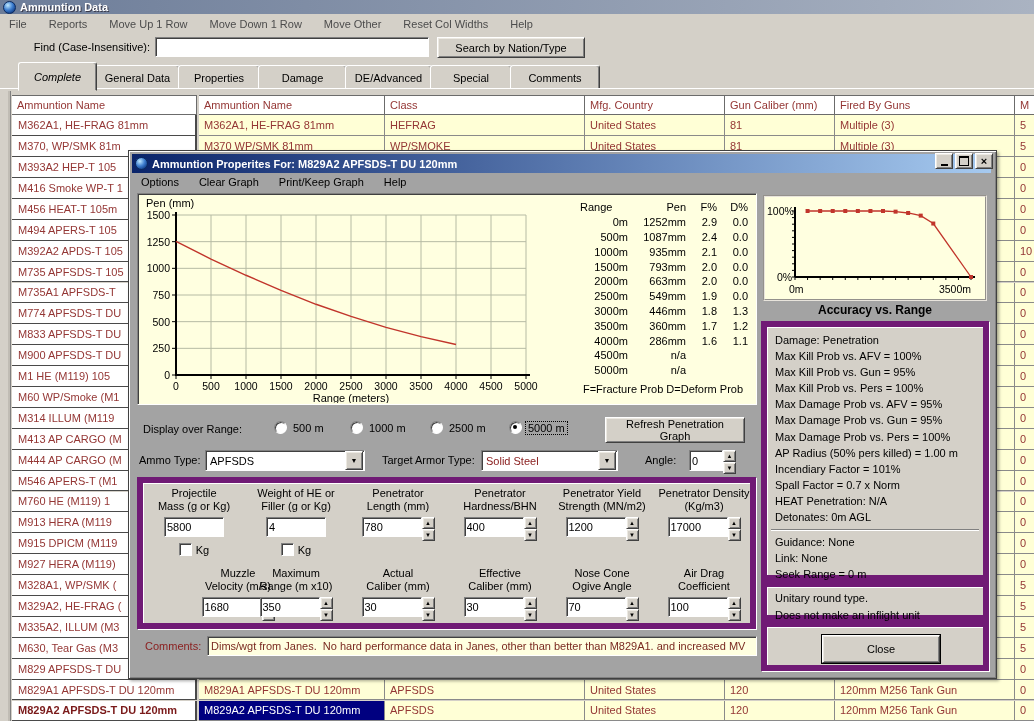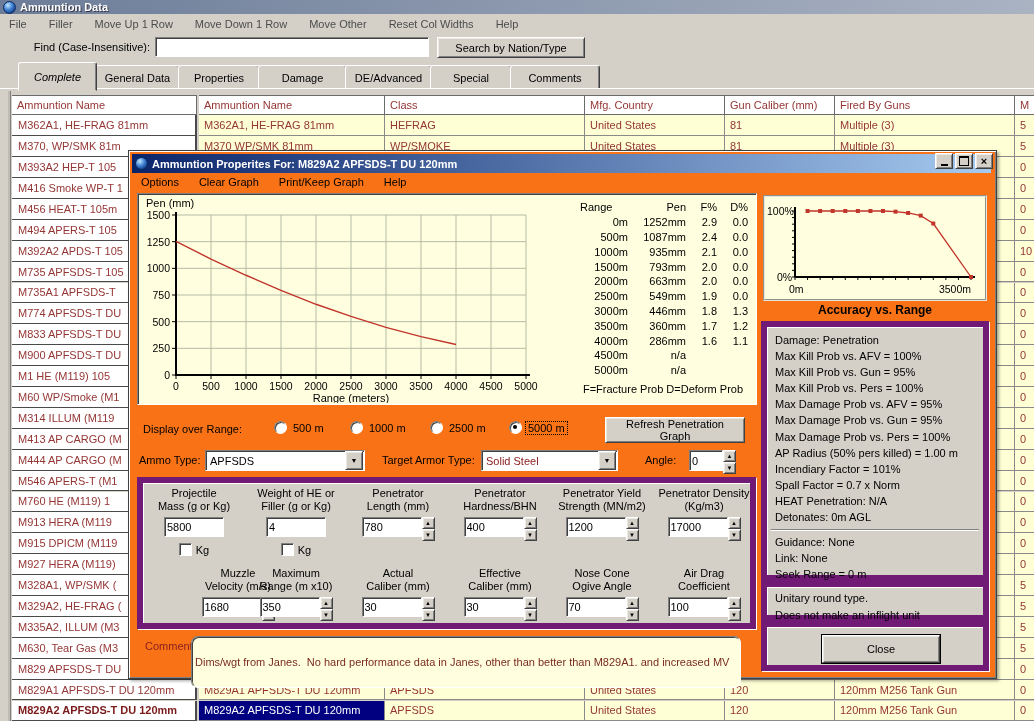--- a/index.html
+++ b/index.html
@@ -41,21 +41,21 @@
     display:flex;align-items:center;padding-left:5px;box-sizing:border-box;}
   .fcell{background:#fff;color:#943634;border-bottom:1px solid #4a4a4a;border-right:2px solid #4a4a4a;
     display:flex;align-items:center;padding-left:6px;box-sizing:border-box;white-space:nowrap;overflow:hidden;}
   .dcell{background:#ffffd6;color:#943634;border-right:1px solid #8a8a8a;border-bottom:1px solid #8a8a8a;
     display:flex;align-items:center;padding-left:5px;box-sizing:border-box;white-space:nowrap;overflow:hidden;}
   .dcell.sel{background:#000080;color:#fff;}
   .fcell.sel{font-weight:bold;color:#7a1a1a;}
   #left-strip{left:0;top:90px;width:10px;height:631px;background:#d4d0c8;
     border-right:1px solid #808080;box-shadow:inset -2px 0 0 #c0bcb4;}
   
-  #dialog{left:128px;top:150px;width:867px;height:527px;background:#f97316;
+  #dialog{left:128px;top:150px;width:867px;height:527px;background:#a3a3a3;
     border:1px solid #404040;box-shadow:inset 1px 1px 0 #fff, inset -1px -1px 0 #808080, 2px 2px 3px rgba(0,0,0,.35);z-index:10;}
   #dlg-titlebar{left:3px;top:3px;width:859px;height:19px;
     background:linear-gradient(90deg,#0a246a,#a6caf0);display:flex;align-items:center;}
   #dlg-titlebar .title-text{color:#fff;font-weight:bold;font-size:11px;margin-left:4px;white-space:nowrap;}
   #dlg-buttons{position:absolute;right:3px;top:2px;display:flex;gap:2px;}
   .win-btn{width:16px;height:14px;}
   .glyph-min{width:7px;height:2px;background:#000;align-self:flex-end;margin:0 auto 2px auto;}
   .glyph-max{width:8px;height:7px;border:1px solid #000;border-top-width:2px;}
   .glyph-x{font-weight:bold;font-size:11px;line-height:10px;}
   #dlg-menubar{left:3px;top:22px;width:859px;height:18px;color:#000;gap:16px;}
@@ -105,36 +105,36 @@
   #fields-panel{left:8px;top:326px;width:619px;height:152px;background:#d4d0c8;box-sizing:border-box;}
   .fgroup{position:absolute;width:104px;text-align:center;}
   .flabel{line-height:13px;height:26px;}
   .frow{display:flex;justify-content:center;margin-top:4px;}
   .finput{width:54px;height:18px;font:11px "Liberation Sans",sans-serif;padding:0 2px;}
   .kgrow{display:flex;justify-content:center;align-items:center;gap:4px;margin-top:6px;}
   .checkbox{width:11px;height:11px;background:#fff;border:1px solid;
     border-color:#808080 #fff #fff #808080;box-shadow:inset 1px 1px 0 #404040;}
   
   #comments-label{left:16px;top:489px;color:#8b2020;}
-  #comments-input{left:62px;top:485px;width:542px;height:18px;background:#ffffe0;
-    font:11px "Liberation Sans",sans-serif;color:#7a2a20;padding:16px 3px;border-radius:7px;}
+  #comments-input{left:78px;top:485px;width:542px;height:18px;background:#ffffe0;
+    font:11px "Liberation Sans",sans-serif;color:#7a2a20;padding:0 3px;}
 </style>
 </head>
 <body>
 
 <div id="screen">
 
   <div id="main-titlebar" class="abs">
     <span class="globe"></span>
     <span class="title-text">Ammuntion Data</span>
   </div>
 
   <div id="main-menubar" class="abs menubar">
       <span class="menu-item">File</span>
-      <span class="menu-item">Filler</span>
+      <span class="menu-item">Reports</span>
       <span class="menu-item">Move Up 1 Row</span>
       <span class="menu-item">Move Down 1 Row</span>
       <span class="menu-item">Move Other</span>
       <span class="menu-item">Reset Col Widths</span>
       <span class="menu-item">Help</span>
     </div>
 
   <label id="find-label" class="abs">Find (Case-Insensitive):</label>
   <input id="find-input" class="abs sunken" value="" style="">
   <button id="search-btn" class="abs btn raised">Search by Nation/Type</button>

